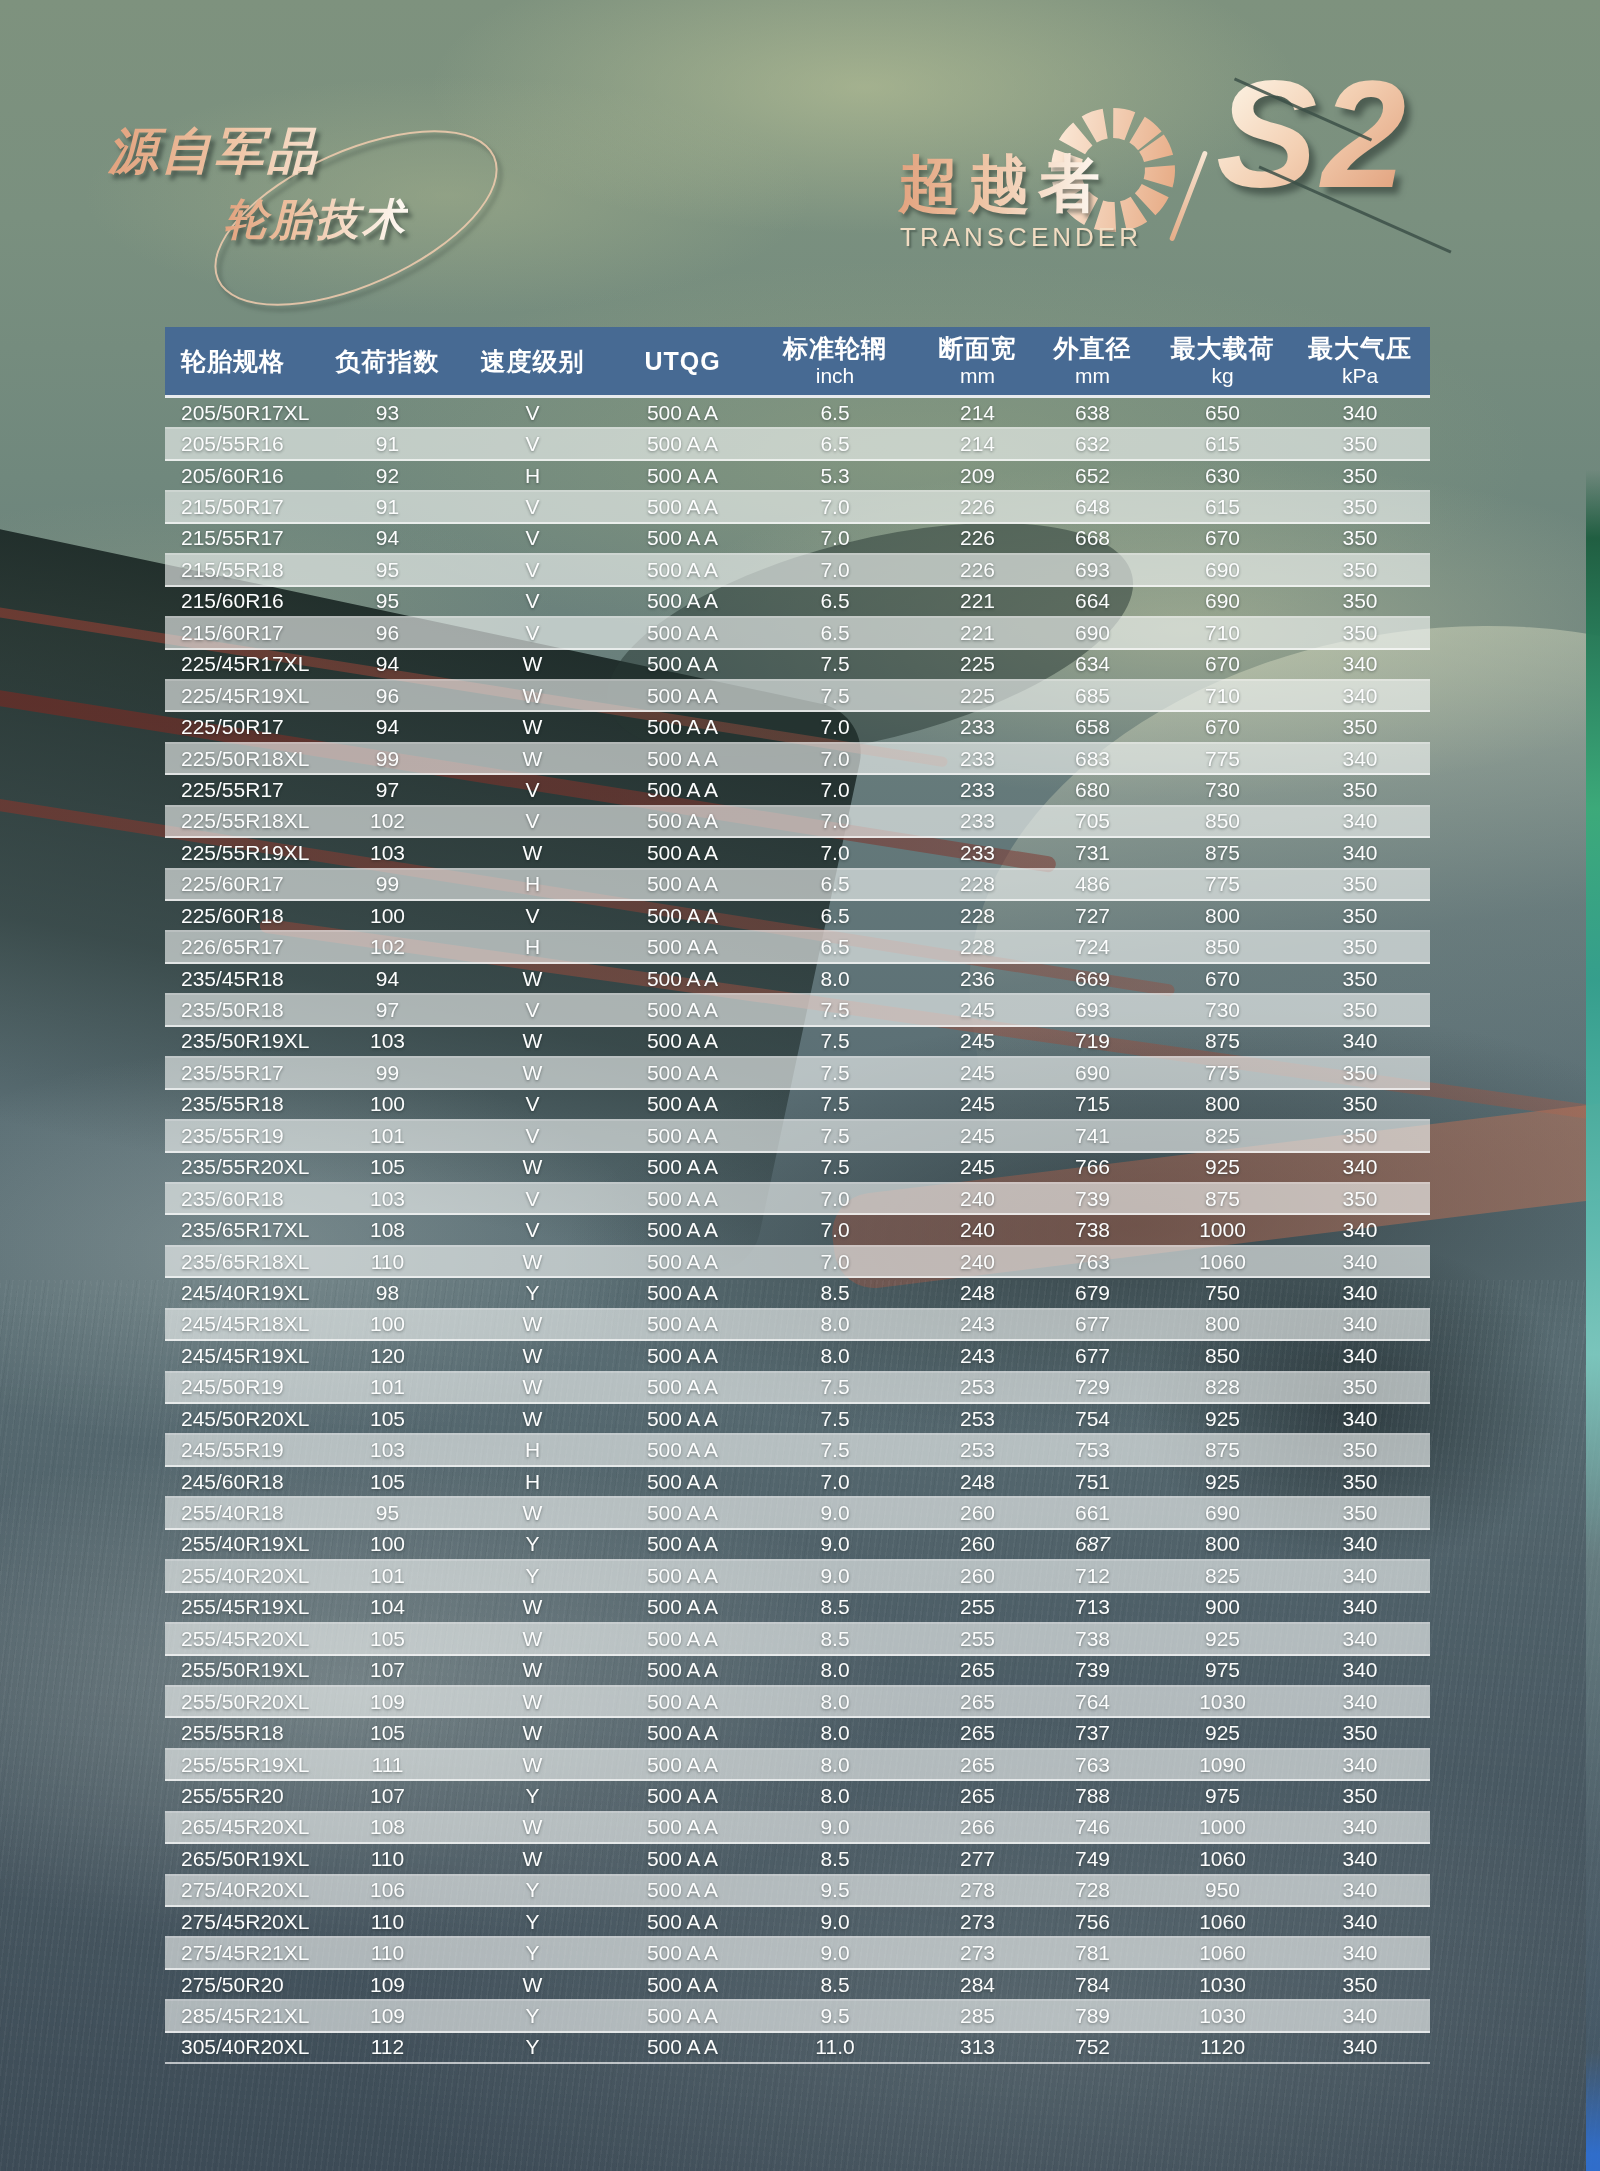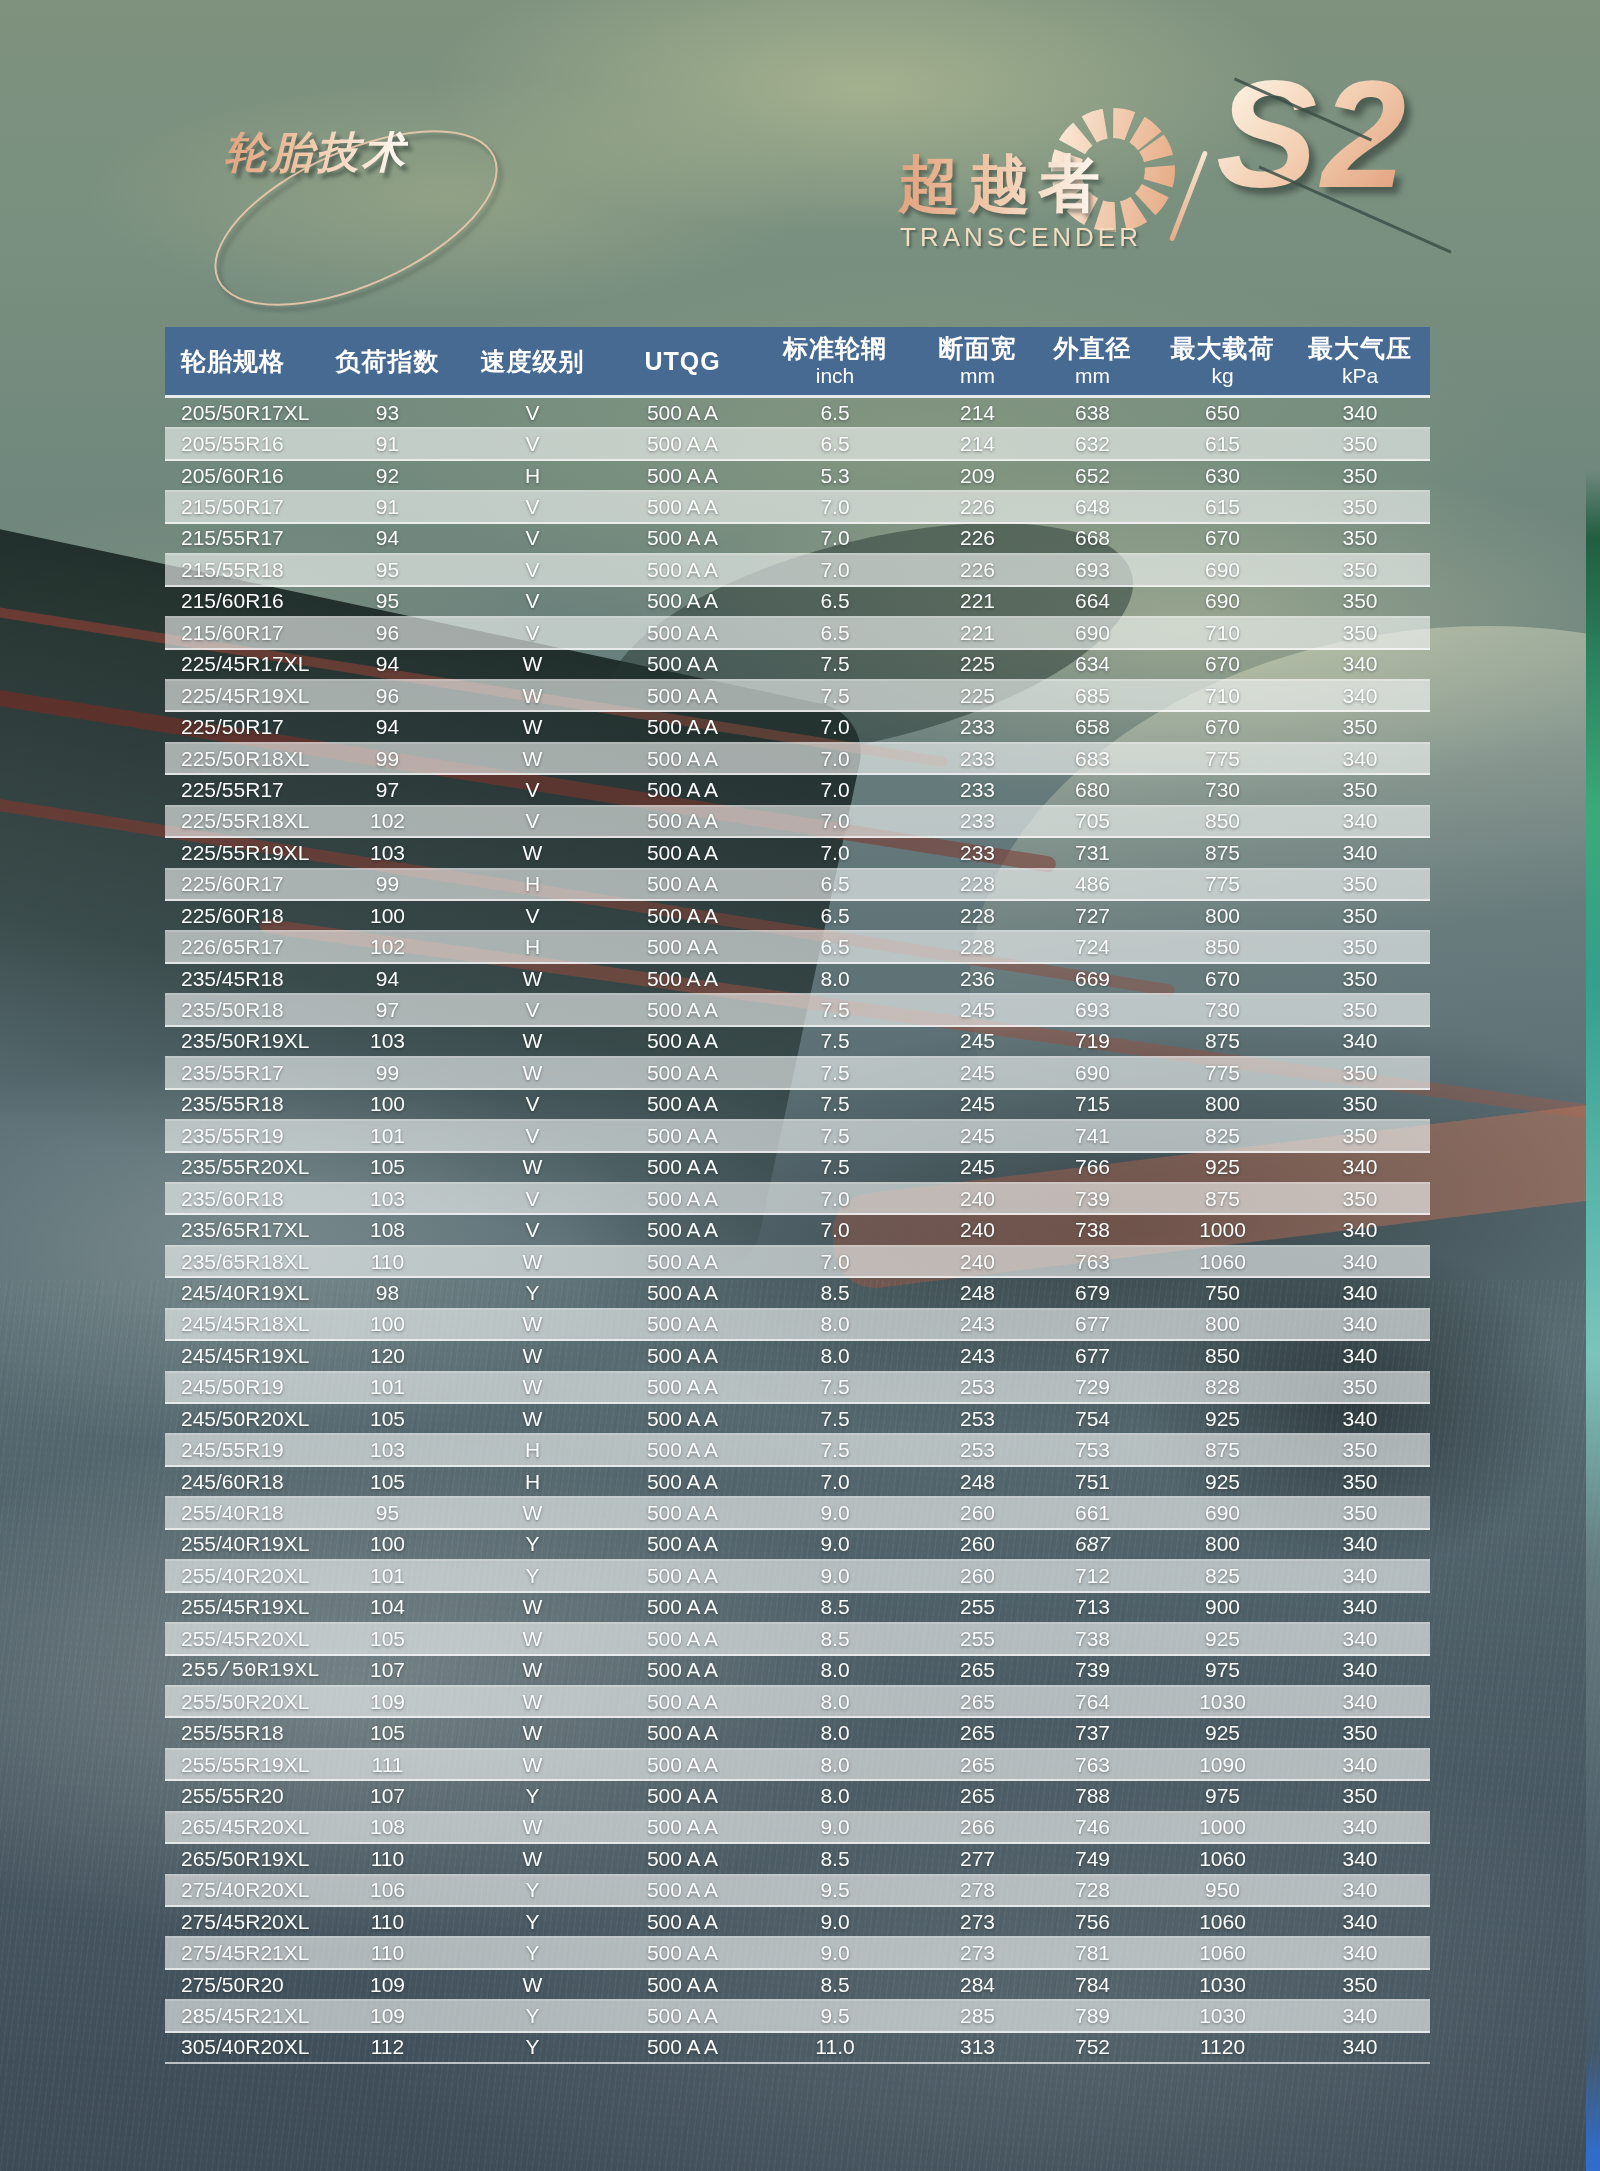--- a/index.html
+++ b/index.html
@@ -124,20 +124,21 @@
     <div class="wheel-dark"></div>
     <div class="fog-3"></div>
     <div class="fog-1"></div>
     <div class="fog-2"></div>
     <div class="rain"></div>
     <div class="edge-strip"></div>
   </div>
 
   <div class="slogan">
     <div class="slogan-ring"></div>
+    <div class="slogan-line1 peach-text">源自军品</div>
     <div class="slogan-line2 peach-text">轮胎技术</div>
   </div>
 
   <div class="logo-group">
     <svg class="tire-icon" width="150" height="150" viewBox="0 0 150 150">
       <defs>
         <linearGradient id="tg" x1="0" y1="0" x2="1" y2="1">
           <stop offset="0" stop-color="#fbead9"></stop>
           <stop offset="1" stop-color="#e7ab85"></stop>
         </linearGradient>
@@ -622,21 +623,21 @@
           <div class="td" style="width: 115px;">105</div>
           <div class="td" style="width: 175px;">W</div>
           <div class="td" style="width: 125px;">500 A A</div>
           <div class="td" style="width: 180px;">8.5</div>
           <div class="td" style="width: 105px;">255</div>
           <div class="td" style="width: 125px;">738</div>
           <div class="td" style="width: 135px;">925</div>
           <div class="td" style="width: 140px;">340</div>
         </div>
         <div class="tr">
-          <div class="td" style="width: 165px; font-family: Liberation Mono, monospace;">255/50R19XL</div>
+          <div class="td" style="width: 165px;">255/50R19XL</div>
           <div class="td" style="width: 115px;">107</div>
           <div class="td" style="width: 175px;">W</div>
           <div class="td" style="width: 125px;">500 A A</div>
           <div class="td" style="width: 180px;">8.0</div>
           <div class="td" style="width: 105px;">265</div>
           <div class="td" style="width: 125px;">739</div>
           <div class="td" style="width: 135px;">975</div>
           <div class="td" style="width: 140px;">340</div>
         </div>
         <div class="tr alt">

